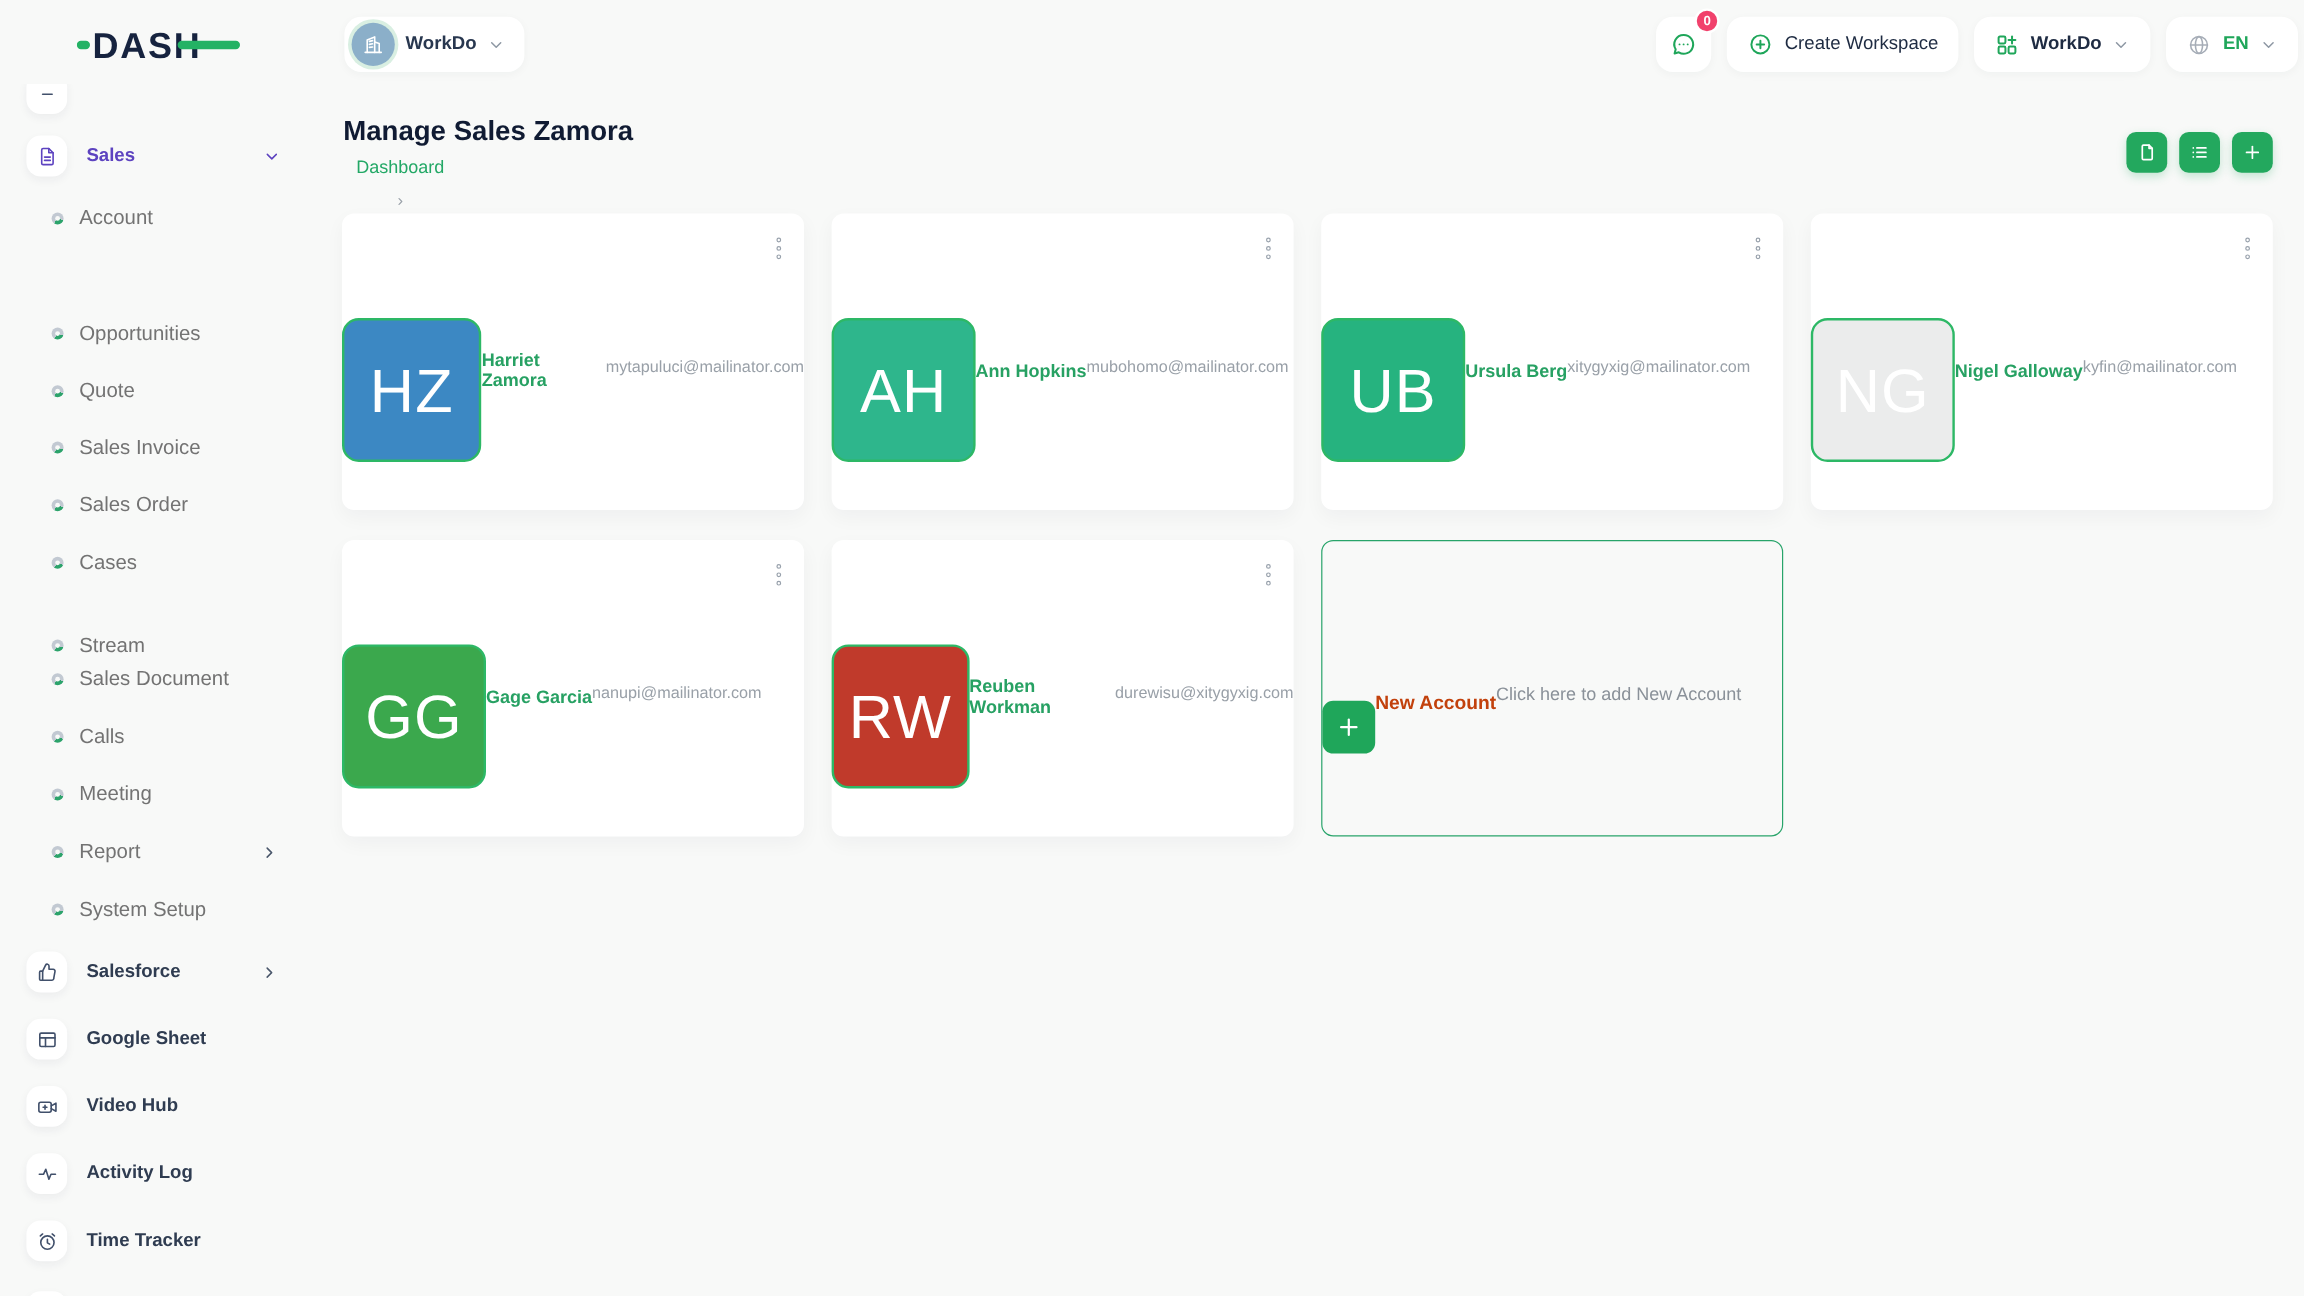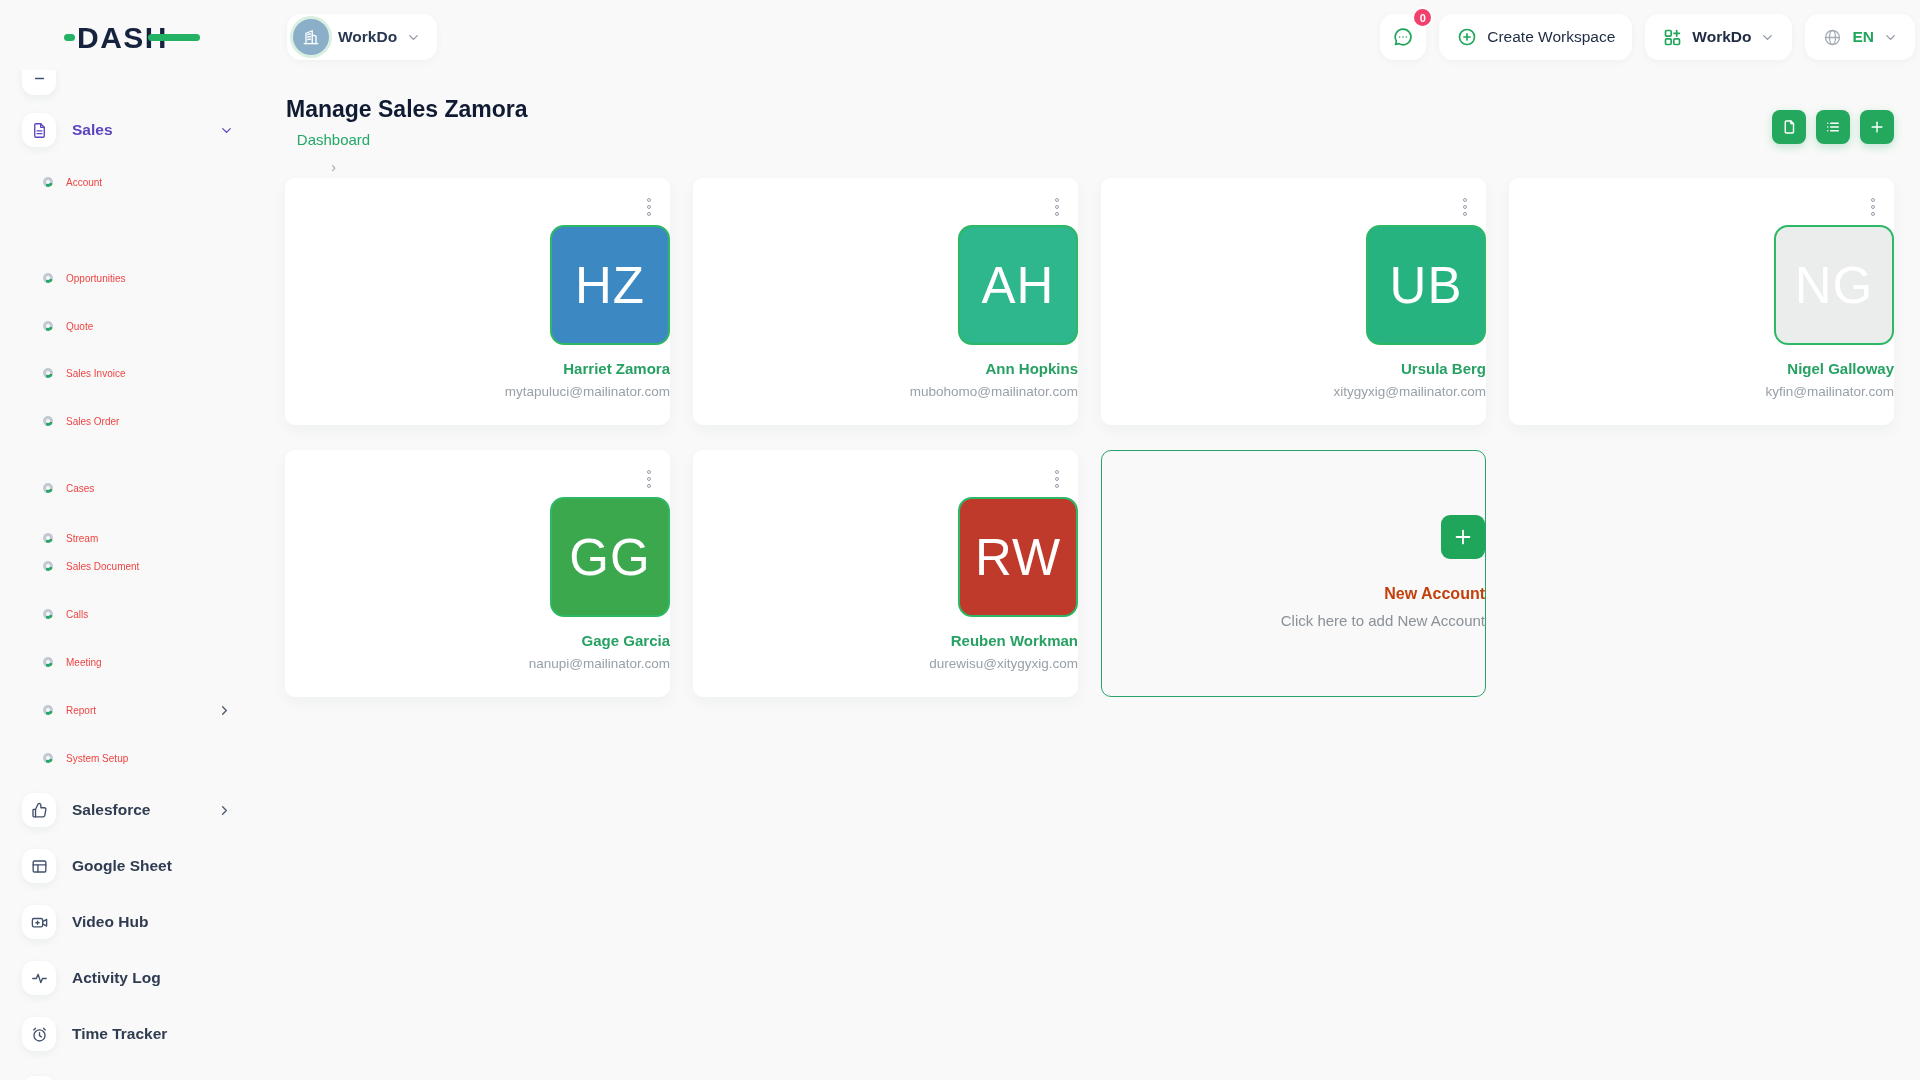--- a/index.html
+++ b/index.html
@@ -34,39 +34,39 @@
   .sq svg { width:19px; height:19px; stroke:#41506b; fill:none; stroke-width:1.7; stroke-linecap:round; stroke-linejoin:round; }
   .grp-label { margin-left:16px; font-size:15.5px; font-weight:700; color:#5d43c0; }
   .grp .sq svg { stroke:#5d43c0; }
   .grp .chev { position:absolute; right:28px; stroke:#5d43c0; }
   .mod-label { margin-left:16px; font-size:15.5px; font-weight:600; color:#2f3c51; }
   .mod .chev, .sub .chev { position:absolute; right:30px; stroke:#4a576b; }
   .sub { padding-left:43px; cursor:pointer; }
   .bullet { width:10px; height:10px; border-radius:50%; flex:none;
             background:conic-gradient(from 110deg, #2ca36b 0 105deg, #c2c9d2 105deg 360deg); position:relative; }
   .bullet::after { content:""; position:absolute; inset:2.8px; border-radius:50%; background:#f8f9f8; }
-  .sub-label { margin-left:13px; font-size:10px; font-weight:400; color:#ef4444; }
+  .sub-label { margin-left:13px; font-size:17px; font-weight:400; color:#737373; }
   .mod { cursor:pointer; }
 
   
   .main { position:absolute; left:285px; top:70px; width:1609px; height:1010px; }
   .page-title { position:absolute; top:26px; left:1px; font-size:23px; font-weight:700; color:#101b33; }
   .crumbs { position:absolute; top:61px; left:1px; font-size:15px; display:flex; gap:11px; align-items:center;flex-direction:column; }
   .crumb-home { color:#23a866; cursor:pointer; }
   .crumb-sep { color:#9aa1a9; font-size:14px; }
   .crumb-cur { color:#9aa1a9; }
   .actions { position:absolute; top:40px; right:0; display:flex; gap:10px; }
   .act-btn { width:34px; height:34px; border-radius:8px; background:#23a85e; border:none; display:flex;
              align-items:center; justify-content:center; cursor:pointer; box-shadow:0 3px 8px rgba(35,168,94,.25); }
   .act-btn svg { width:18px; height:18px; stroke:#fff; fill:none; stroke-width:1.9; stroke-linecap:round; stroke-linejoin:round; }
 
   .grid { position:absolute; top:108px; left:0; width:1609px; display:grid;
           grid-template-columns:repeat(4, 1fr); gap:25px 23px; }
   .card { position:relative; height:247px; background:#fff; border-radius:10px;
-          box-shadow:0 6px 16px rgba(25,35,60,.04); display:flex; flex-direction:column; align-items:flex-end; }
+          box-shadow:0 6px 16px rgba(25,35,60,.04); display:flex; flex-direction:row; align-items:center; }
   .dots { position:absolute; top:15px; right:17px; cursor:pointer; padding:2px; }
   .dots span { display:block; width:4.5px; height:4.5px; border:1.4px solid #97a0ab; border-radius:50%; margin:2.6px auto; }
   .avatar { margin-top:47px; width:120px; height:120px; border-radius:14px; border:2px solid #2db866;
             display:flex; align-items:center; justify-content:center; }
   .avatar span { font-size:51px; color:#ffffff; font-weight:400; letter-spacing:1px; }
   .cname { margin-top:15px; font-size:15px; font-weight:700; color:#27a163; cursor:pointer; }
   .cemail { margin-top:7px; font-size:13.5px; color:#99a0a8; }
 
   .new-card { background:transparent; box-shadow:none; border:1px solid #28a46a; cursor:pointer; }
   .plus-btn { margin-top:64px; width:44px; height:44px; border-radius:9px; background:#1fa65a;
@@ -194,21 +194,21 @@
         <span class="sub-label">Quote</span>
       </div>
     <div class="srow sub" style="top:283px">
         <span class="bullet"></span>
         <span class="sub-label">Sales Invoice</span>
       </div>
     <div class="srow sub" style="top:331px">
         <span class="bullet"></span>
         <span class="sub-label">Sales Order</span>
       </div>
-    <div class="srow sub" style="top:398px">
+    <div class="srow sub" style="top:379px">
         <span class="bullet"></span>
         <span class="sub-label">Cases</span>
       </div>
     <div class="srow sub" style="top:448px">
         <span class="bullet"></span>
         <span class="sub-label">Stream</span>
       </div>
     <div class="srow sub" style="top:476px">
         <span class="bullet"></span>
         <span class="sub-label">Sales Document</span>

